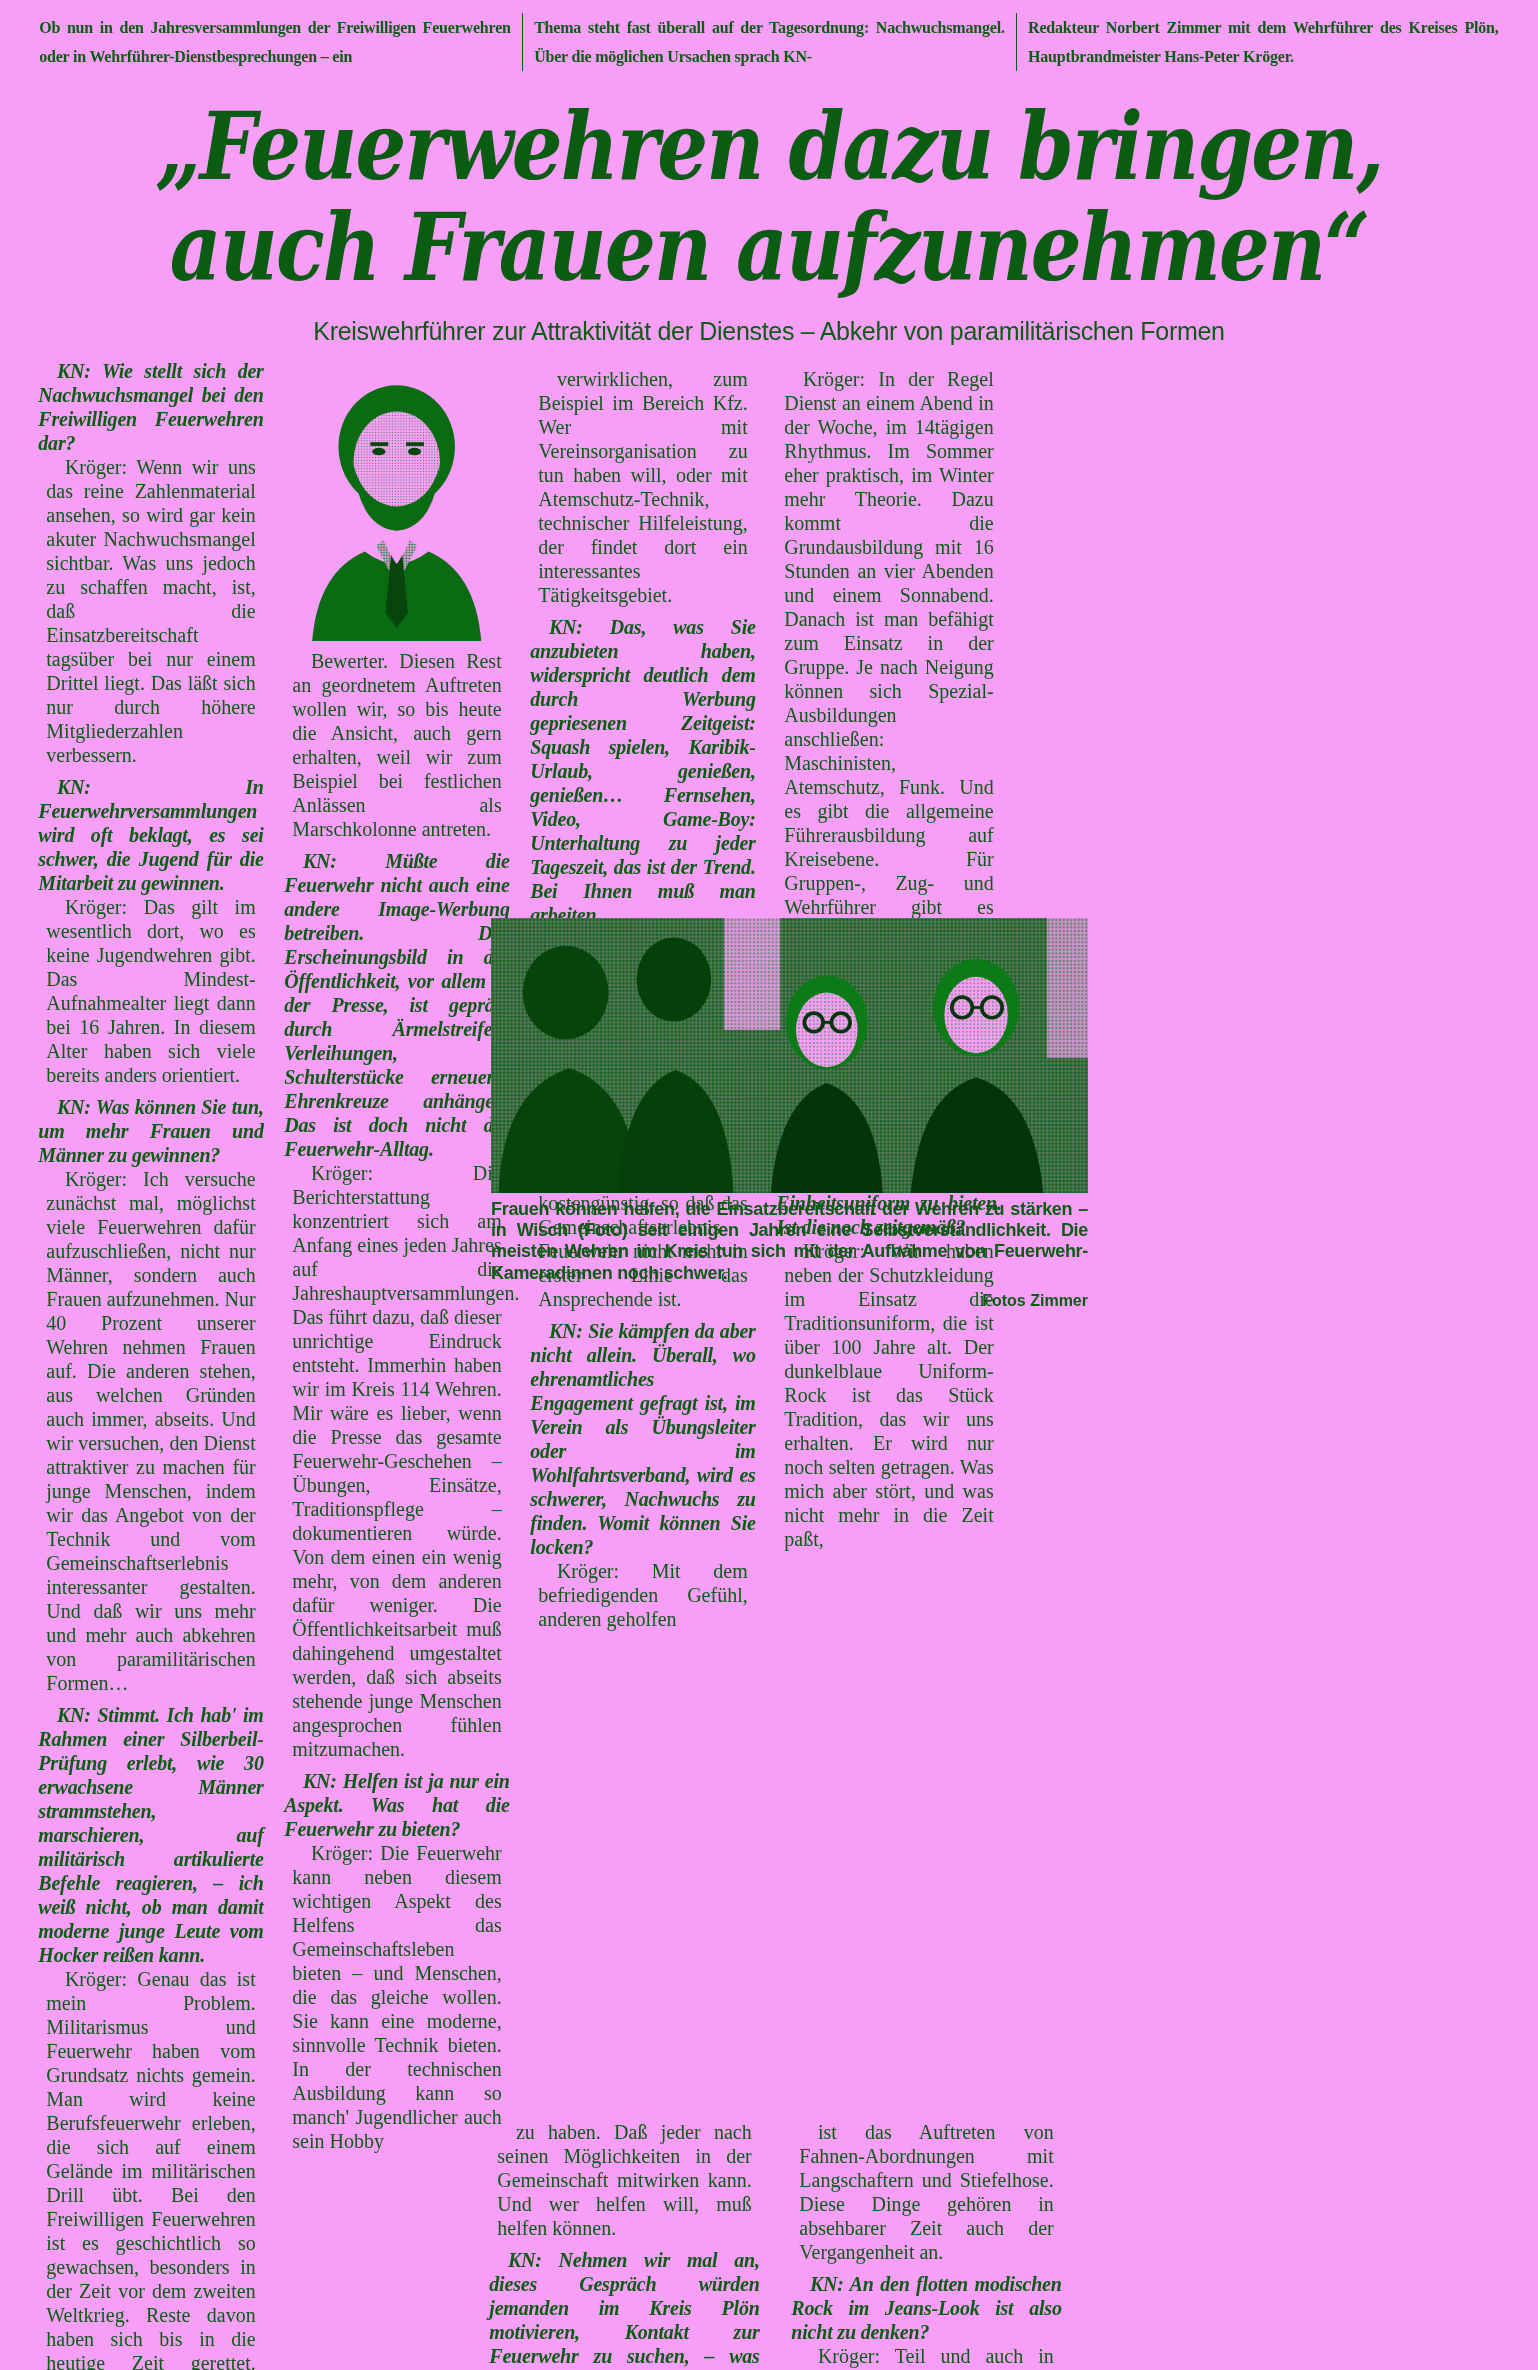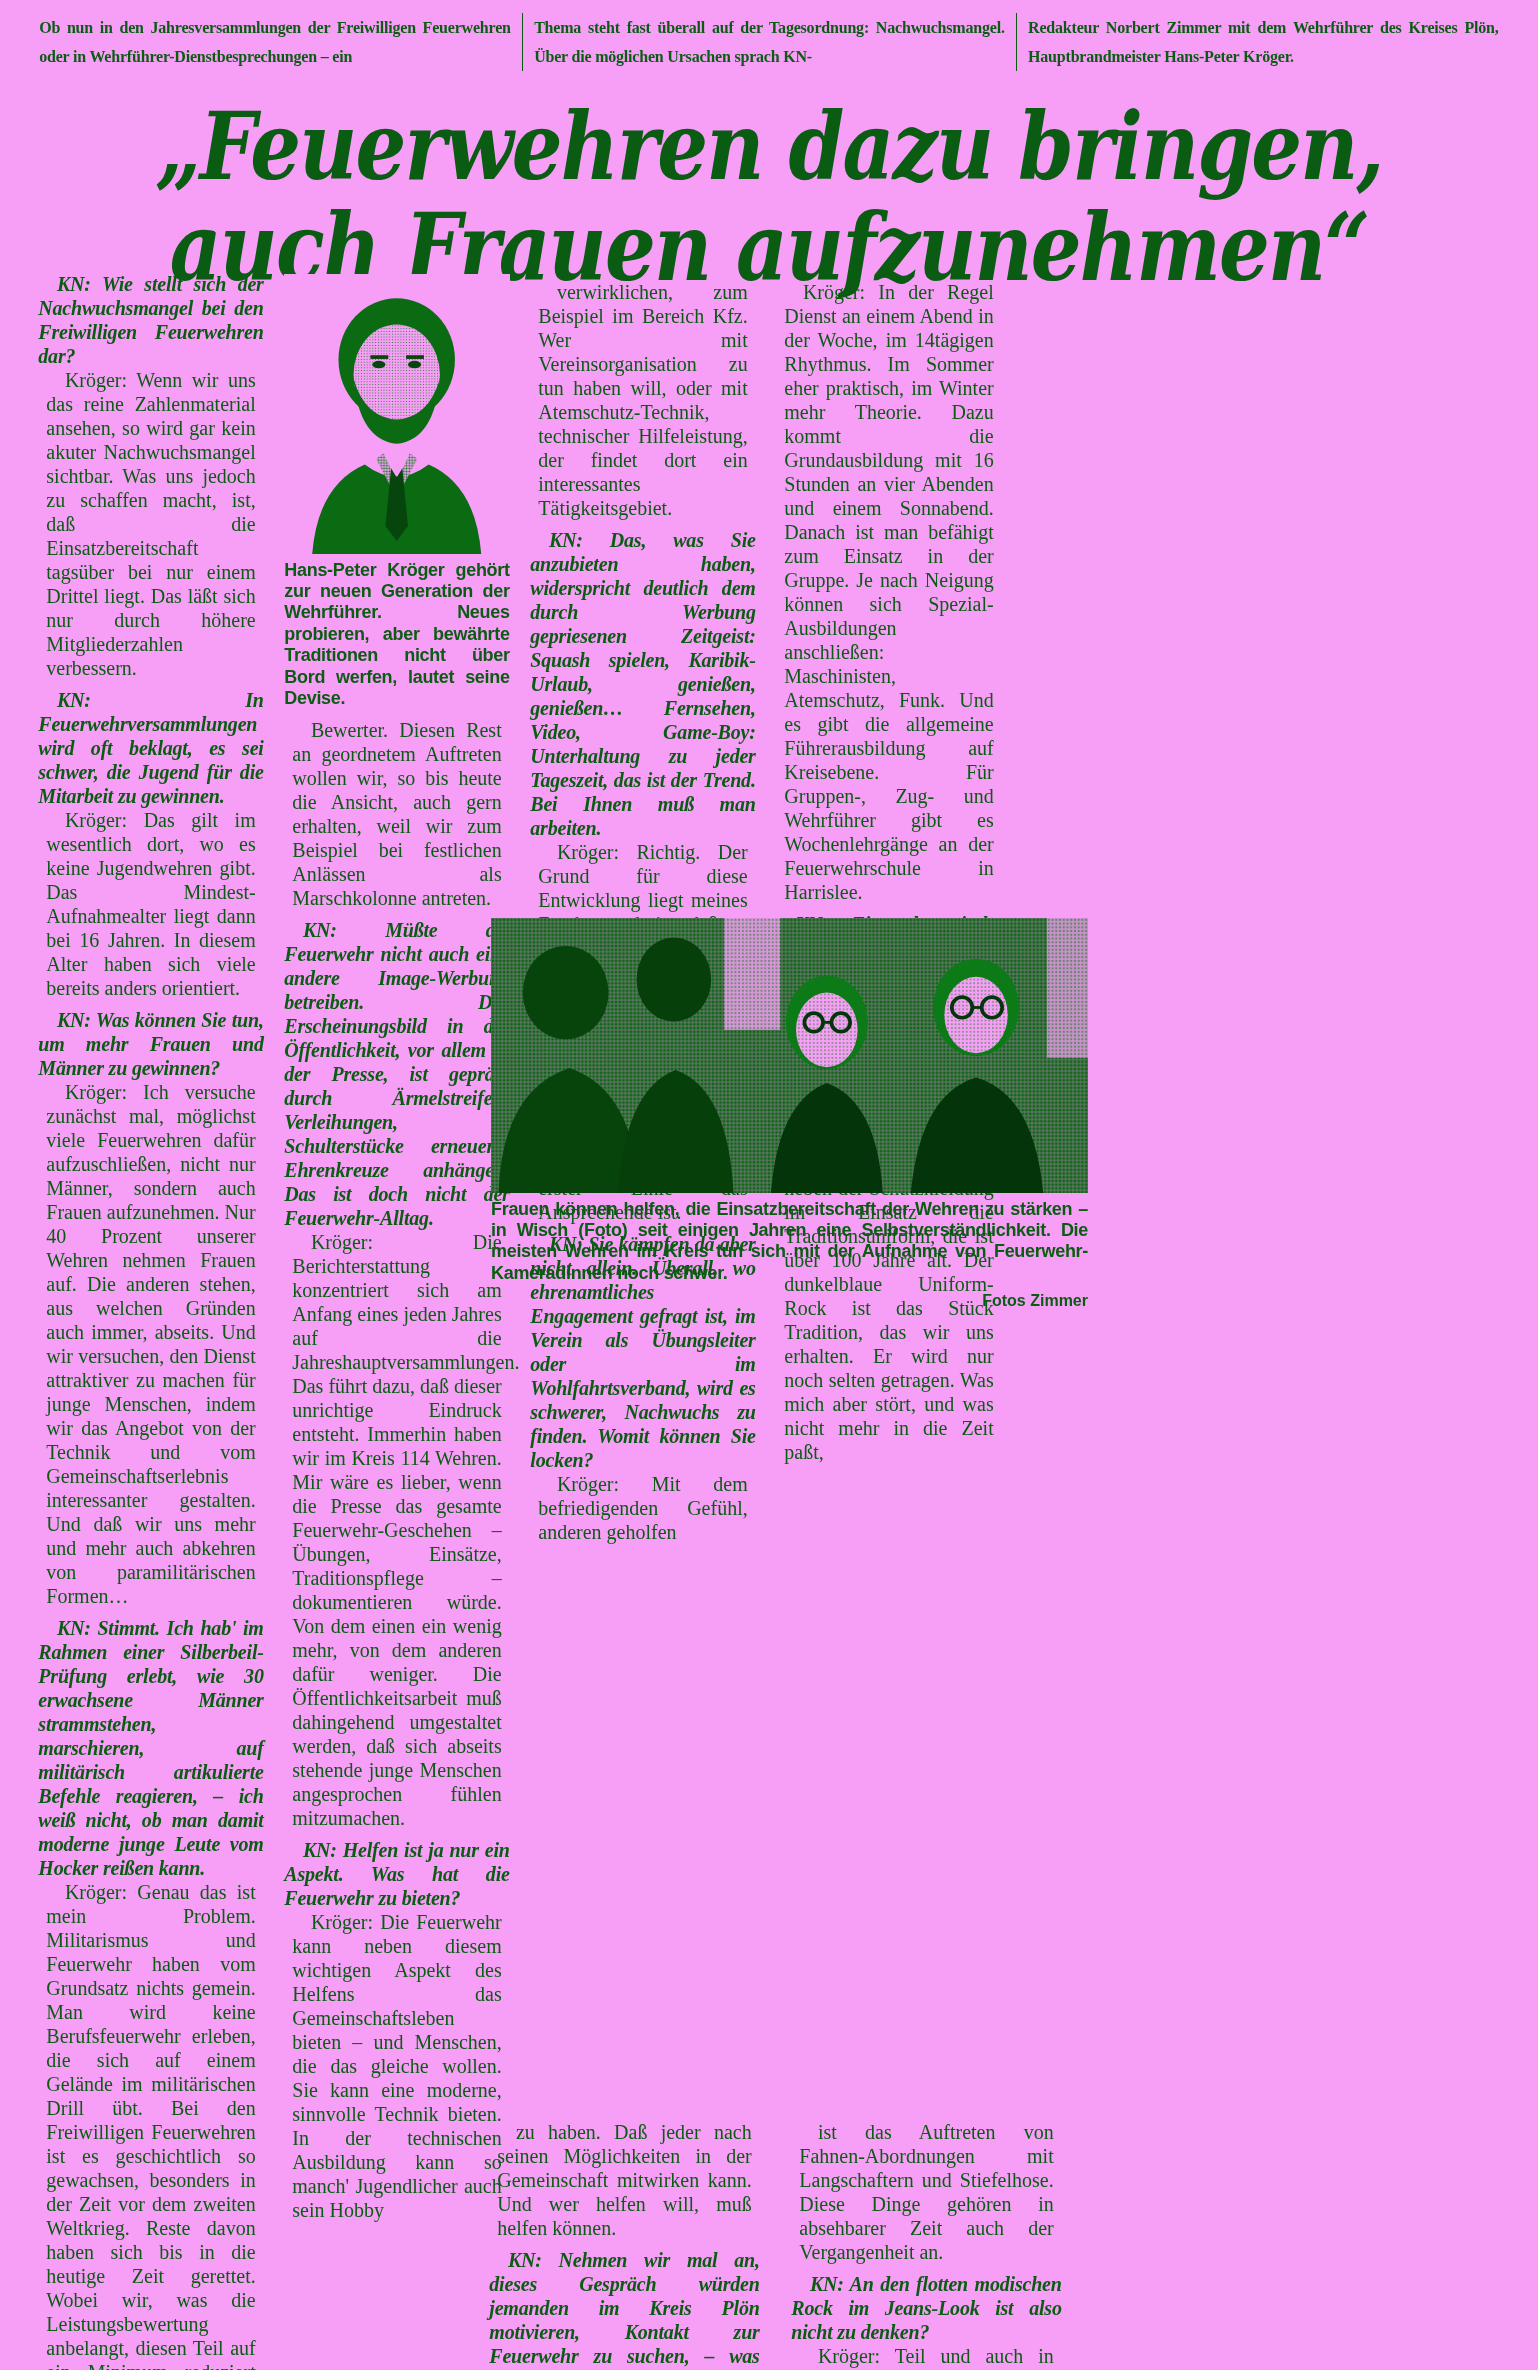--- a/index.html
+++ b/index.html
@@ -133,20 +133,21 @@
     <div class="lead-col c3">
       <p>Redakteur Norbert Zimmer mit dem Wehrführer des Kreises Plön, Hauptbrandmeister Hans-Peter Kröger.</p>
     </div>
   </div>
 
   <div class="headline">
     <span class="l1">„Feuerwehren dazu bringen,</span>
     <span class="l2">auch Frauen aufzunehmen“</span>
   </div>
 
+  <div class="subhead">Kreiswehrführer zur Attraktivität der Dienstes – Abkehr von paramilitärischen Formen</div>
 
   <div class="body-grid">
 
     <div class="col col1" id="c1">
         <p class="q">KN: Wie stellt sich der Nachwuchsmangel bei den Freiwilligen Feuerwehren dar?</p>
         <p class="para">Kröger: Wenn wir uns das reine Zahlenmaterial ansehen, so wird gar kein akuter Nachwuchsmangel sichtbar. Was uns jedoch zu schaffen macht, ist, daß die Einsatzbereitschaft tagsüber bei nur einem Drittel liegt. Das läßt sich nur durch höhere Mitgliederzahlen verbessern.</p>
         <p class="q">KN: In Feuerwehrversammlungen wird oft beklagt, es sei schwer, die Jugend für die Mitarbeit zu gewinnen.</p>
         <p class="para">Kröger: Das gilt im wesentlich dort, wo es keine Jugendwehren gibt. Das Mindest-Aufnahmealter liegt dann bei 16 Jahren. In diesem Alter haben sich viele bereits anders orientiert.</p>
         <p class="q">KN: Was können Sie tun, um mehr Frauen und Männer zu gewinnen?</p>
         <p class="para">Kröger: Ich versuche zunächst mal, möglichst viele Feuerwehren dafür aufzuschließen, nicht nur Männer, sondern auch Frauen aufzunehmen. Nur 40 Prozent unserer Wehren nehmen Frauen auf. Die anderen stehen, aus welchen Gründen auch immer, abseits. Und wir versuchen, den Dienst attraktiver zu machen für junge Menschen, indem wir das Angebot von der Technik und vom Gemeinschaftserlebnis interessanter gestalten. Und daß wir uns mehr und mehr auch abkehren von paramilitärischen Formen…</p>
@@ -181,21 +182,20 @@
           <rect x="92" y="87" width="19" height="4" fill="#06460c"></rect>
           <rect x="130" y="87" width="19" height="4" fill="#06460c"></rect>
 
           <path d="M30 300 q6 -74 56 -96 q34 26 68 0 q50 22 56 96 z" fill="#0b6b13"></path>
 
           <path d="M98 198 l22 42 l22 -42 l-8 -6 l-14 30 l-14 -30 z" fill="url(#ht)"></path>
 
           <path d="M114 208 l6 10 l6 -10 l6 62 l-12 16 l-12 -16 z" fill="#06460c"></path>
         </svg>
       </div>
-      <div class="caption">Hans-Peter Kröger gehört zur neuen Generation der Wehrführer. Neues probieren, aber bewährte Traditionen nicht über Bord werfen, lautet seine Devise.</div>
       <div id="c2">
           <p class="para">Bewerter. Diesen Rest an geordnetem Auftreten wollen wir, so bis heute die Ansicht, auch gern erhalten, weil wir zum Beispiel bei festlichen Anlässen als Marschkolonne antreten.</p>
           <p class="q">KN: Müßte die Feuerwehr nicht auch eine andere Image-Werbung betreiben. Das Erscheinungsbild in der Öffentlichkeit, vor allem in der Presse, ist geprägt durch Ärmelstreifen-Verleihungen, Schulterstücke erneuern, Ehrenkreuze anhängen. Das ist doch nicht der Feuerwehr-Alltag.</p>
           <p class="para">Kröger: Die Berichterstattung konzentriert sich am Anfang eines jeden Jahres auf die Jahreshauptversammlungen. Das führt dazu, daß dieser unrichtige Eindruck entsteht. Immerhin haben wir im Kreis 114 Wehren. Mir wäre es lieber, wenn die Presse das gesamte Feuerwehr-Geschehen – Übungen, Einsätze, Traditionspflege – dokumentieren würde. Von dem einen ein wenig mehr, von dem anderen dafür weniger. Die Öffentlichkeitsarbeit muß dahingehend umgestaltet werden, daß sich abseits stehende junge Menschen angesprochen fühlen mitzumachen.</p>
           <p class="q">KN: Helfen ist ja nur ein Aspekt. Was hat die Feuerwehr zu bieten?</p>
           <p class="para">Kröger: Die Feuerwehr kann neben diesem wichtigen Aspekt des Helfens das Gemeinschaftsleben bieten – und Menschen, die das gleiche wollen. Sie kann eine moderne, sinnvolle Technik bieten. In der technischen Ausbildung kann so manch' Jugendlicher auch sein Hobby</p>
         </div>
     </div>
 
     <div class="col col3" id="c3">

